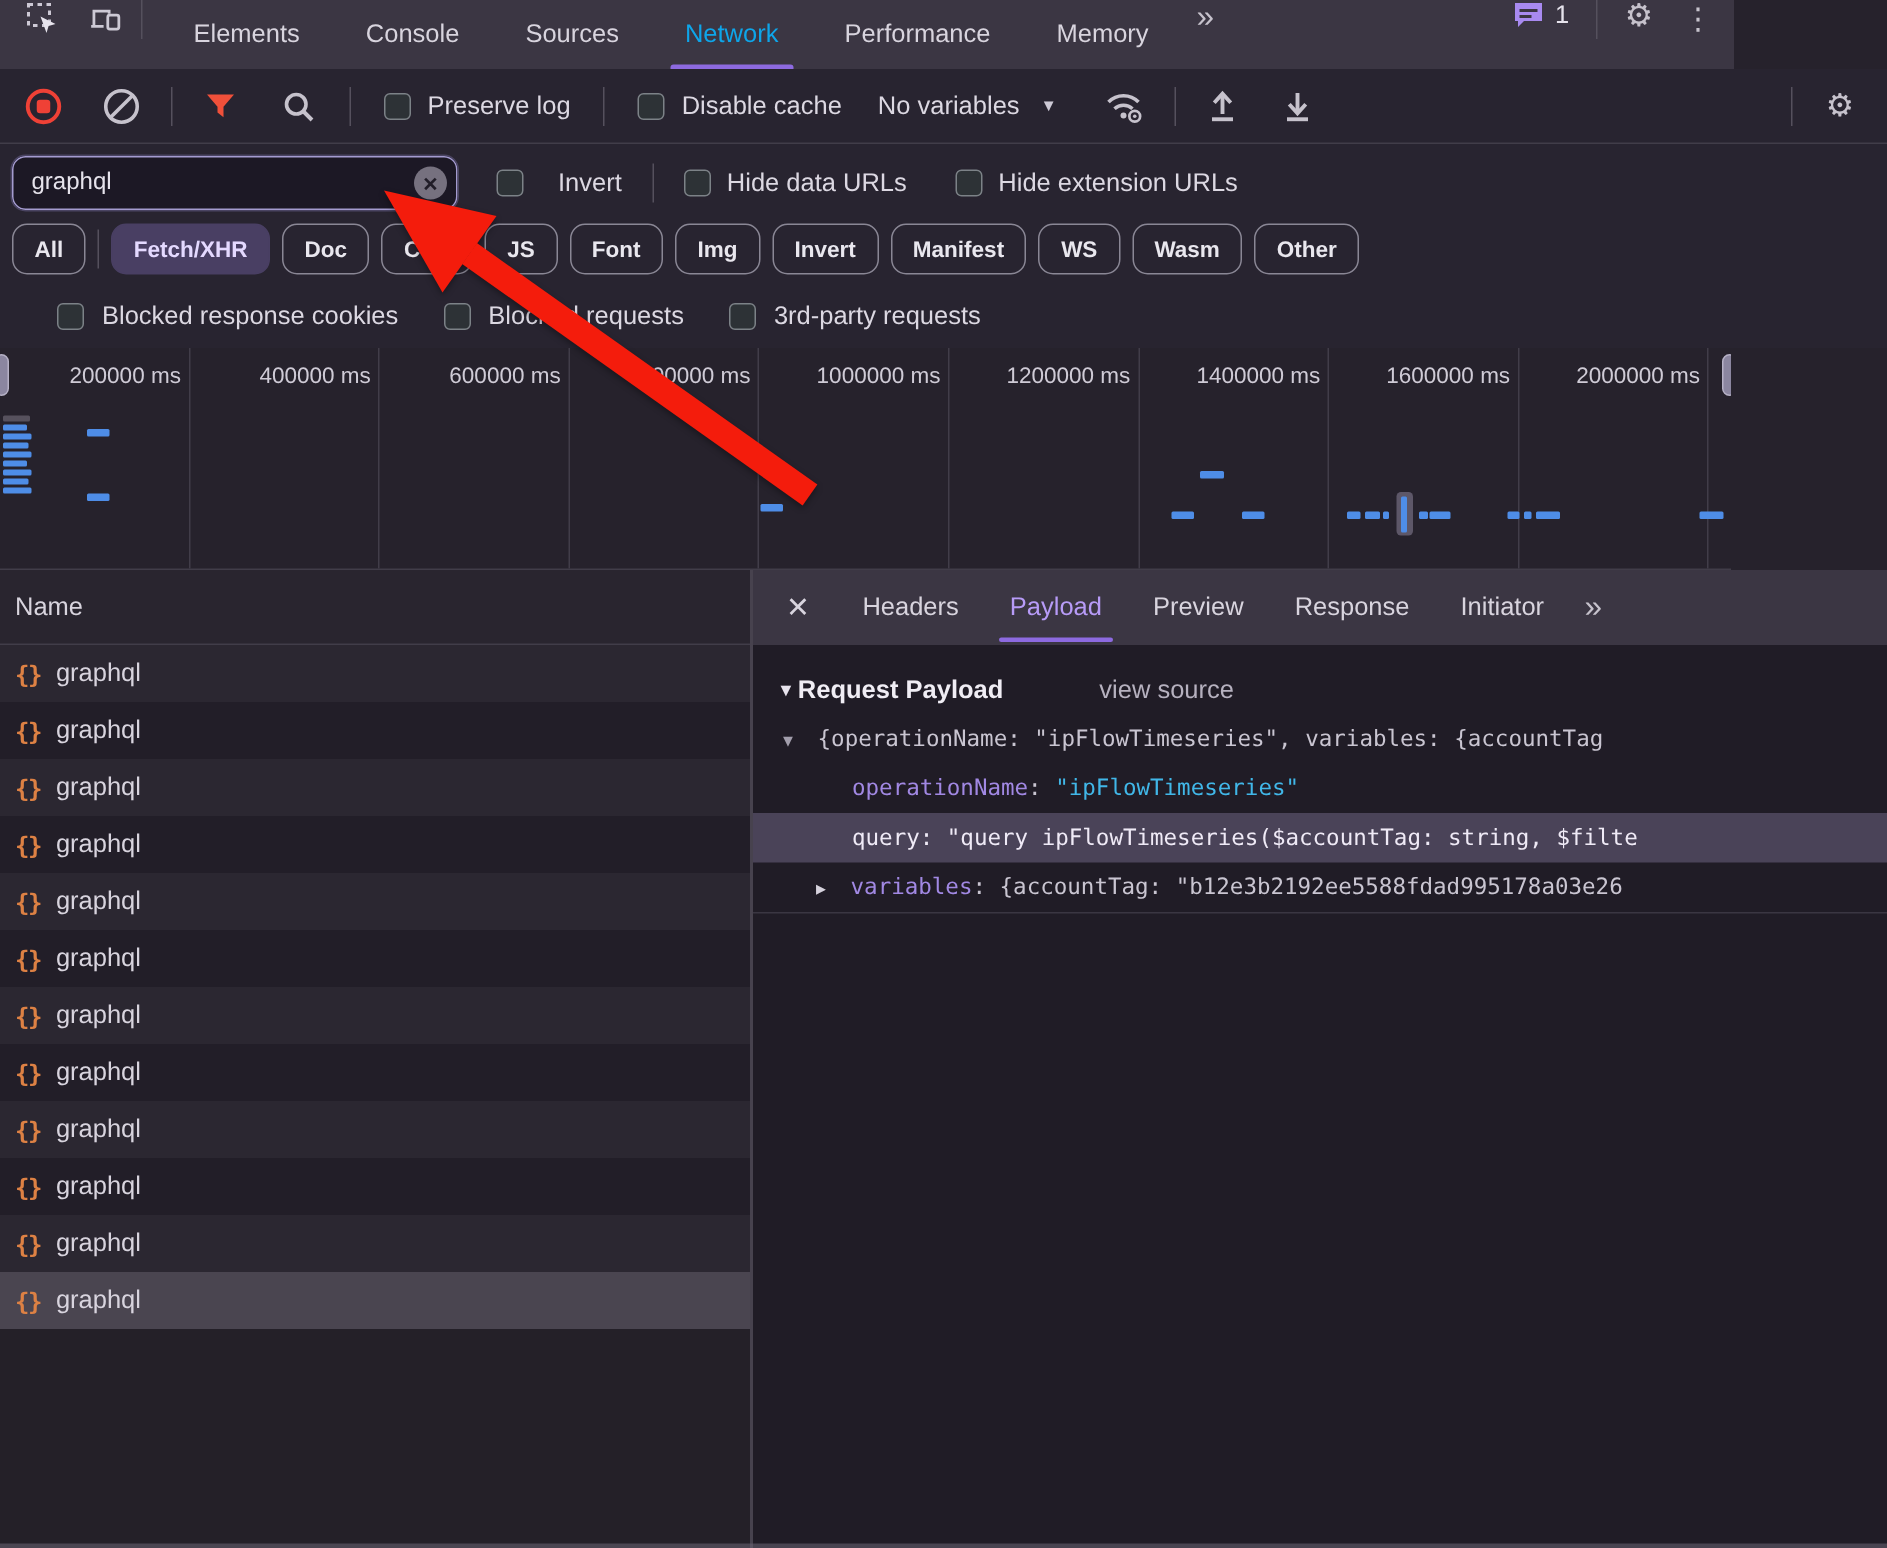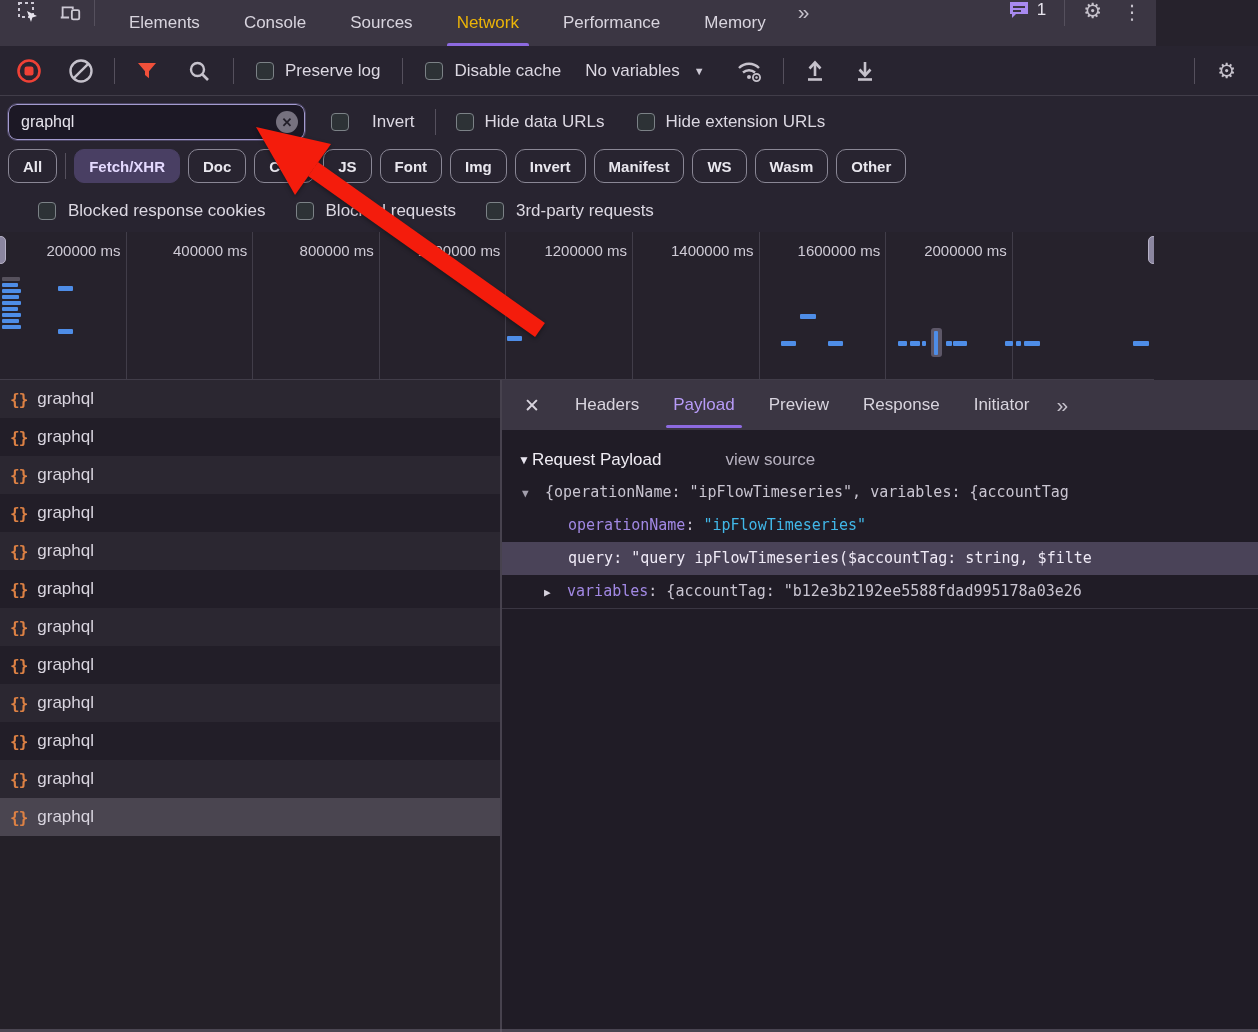--- a/index.html
+++ b/index.html
@@ -8,21 +8,21 @@
   .abs { position:absolute; }
   #stage { position:relative; width:1258px; height:1032px; }
 
   
   .tabbar { left:0; top:0; width:1156px; height:46px; background:#3b3643;
     display:flex; align-items:flex-start; }
   .tb-icon { width:24px; height:24px; display:flex; align-items:center; justify-content:center; color:#cdc9d5; }
   .vdiv { width:1px; height:26px; background:#55505d; margin:0 12px; }
   .tab { position:relative; height:46px; display:flex; align-items:center;
     padding:0 22px; font-size:17px; color:#d8d4de; cursor:default; }
-  .tab.active { color:#eab308; }
+  .tab.active { color:#0ea5e9; }
   .tab.active::after { content:""; position:absolute; left:12px; right:12px; bottom:0;
     height:3px; background:#8d6ae0; border-radius:2px 2px 0 0; }
   .more-chevrons { font-size:21px; color:#c6c2cc; padding:0 10px; letter-spacing:-2px; }
   .issues { display:flex; align-items:center; gap:7px; margin-left:auto; font-size:17px; color:#e6e3ec; }
   .kebab { font-size:20px; color:#c6c2cc; padding:0 14px; }
   .gear-glyph { font-size:21px; color:#c6c2cc; line-height:1; }
 
   
   .toolbar { left:0; top:46px; width:1258px; height:50px; background:#282430;
     border-bottom:1px solid #413d49; display:flex; align-items:center; }
@@ -79,21 +79,21 @@
   .dtabs { height:50px; background:#3b3643; display:flex; align-items:center; }
   .dclose { font-size:19px; color:#d8d4de; padding:0 18px 0 22px; }
   .dtab { position:relative; height:50px; display:flex; align-items:center; padding:16px 17px;
     font-size:17px; color:#d8d4de; }
   .dtab.active { color:#b79bf7; }
   .dtab.active::after { content:""; position:absolute; left:10px; right:10px; bottom:2px;
     height:3px; background:#8d6ae0; border-radius:2px; }
   .payload { padding-top:14px; }
   .psec { display:flex; align-items:center; padding-left:16px; height:32px; }
   .psec .tri { color:#e8e4ee; font-size:12px; margin-right:2px; }
-  .psec .ptitle { font-size:17px; font-weight:400; color:#f0edf4; }
+  .psec .ptitle { font-size:17px; font-weight:700; color:#f0edf4; }
   .psec .vsrc { font-size:17px; color:#b6b1bf; margin-left:64px; }
   .ptree { font-family:"DejaVu Sans Mono",monospace; font-size:15px; white-space:nowrap; overflow:hidden; }
   .pline { height:33px; line-height:33px; overflow:hidden; white-space:nowrap; }
   .pline .tri { display:inline-block; width:14px; color:#a29eac; font-size:11px; }
   .pline .tri.white { color:#d6d2dd; }
   .c-plain { color:#c9c5d1; }
   .c-key { color:#a188e3; }
   .c-str { color:#41b7e8; }
   .pline.sel { background:#4a4358; }
   .pline.sel .c-key, .pline.sel .c-plain, .pline.sel .c-str { color:#efeaf6; }
@@ -241,20 +241,21 @@
       <span class="tlabel" style="margin-left:12px">Blocked requests</span>
       <div class="cb" style="margin-left:30px"></div>
       <span class="tlabel" style="margin-left:12px">3rd-party requests</span>
     </div>
   </div>
 
   <div class="abs timeline">
     <div class="ticks">
       <div class="tick">200000 ms</div>
       <div class="tick">400000 ms</div>
+      <div class="tick">600000 ms</div>
       <div class="tick">800000 ms</div>
       <div class="tick">1000000 ms</div>
       <div class="tick">1200000 ms</div>
       <div class="tick">1400000 ms</div>
       <div class="tick">1600000 ms</div>
       <div class="tick">2000000 ms</div>
     </div>
     <div style="position:absolute;left:0;top:0;width:1258px;height:148px;">
         <div class="tlbar cap" style="left: 2px; top: 45px; width: 18px; height: 4px;"></div>
         <div class="tlbar" style="left: 2px; top: 51px; width: 16px; height: 4px;"></div>
@@ -281,20 +282,21 @@
         <div class="tlbar" style="left: 1005px; top: 109px; width: 8px; height: 5px;"></div>
         <div class="tlbar" style="left: 1016px; top: 109px; width: 5px; height: 5px;"></div>
         <div class="tlbar" style="left: 1024px; top: 109px; width: 16px; height: 5px;"></div>
         <div class="tlbar" style="left: 1133px; top: 109px; width: 16px; height: 5px;"></div>
       </div>
     <div class="tl-grip"></div>
     <div class="tl-grip right"></div>
   </div>
 
   <div class="abs leftpane">
+    <div class="thead">Name</div>
     <div class="rows">
       <div class="row">
           <span class="braces">{}</span>
           <span>graphql</span>
         </div>
       <div class="row">
           <span class="braces">{}</span>
           <span>graphql</span>
         </div>
       <div class="row">

